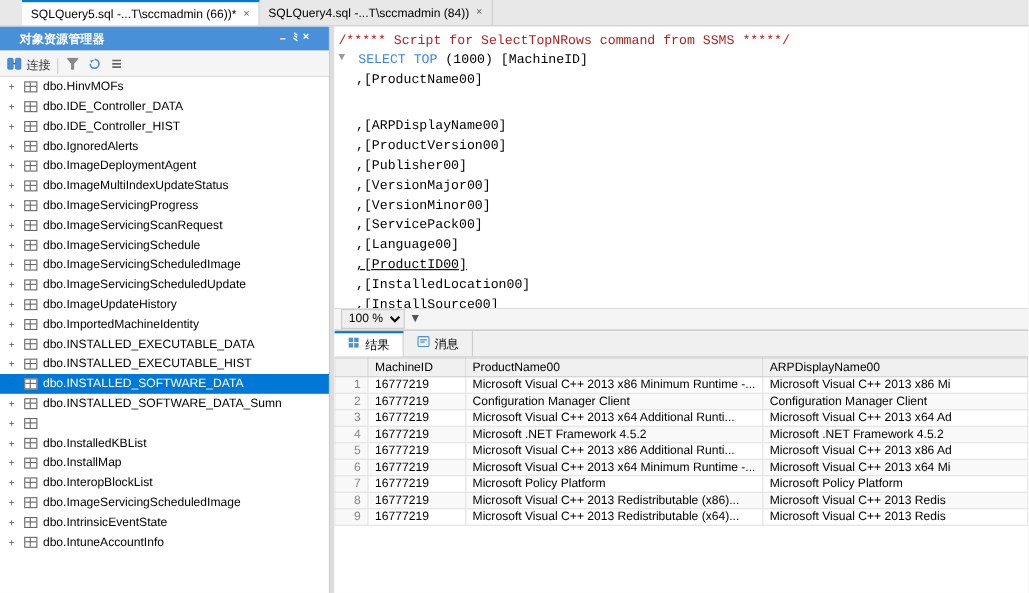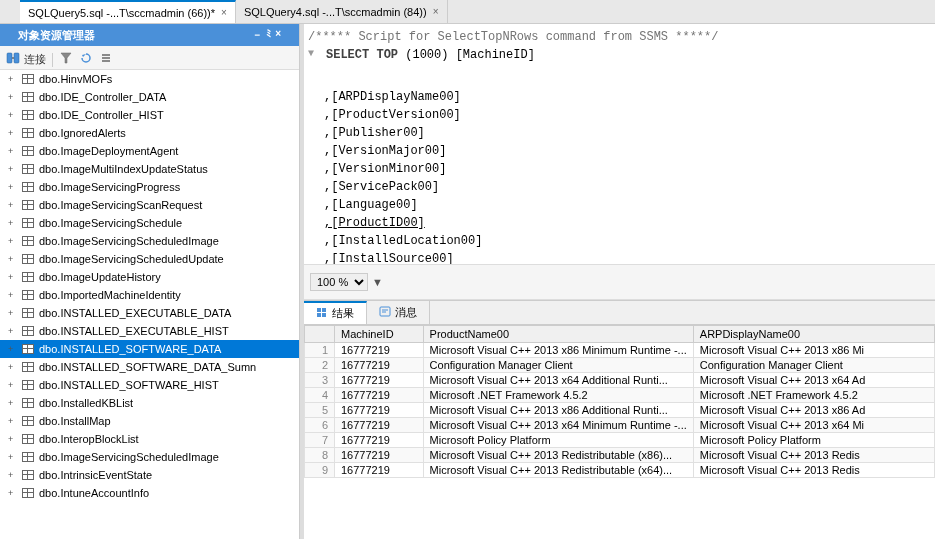--- a/index.html
+++ b/index.html
@@ -194,33 +194,33 @@
       font-size: 12px;
       line-height: 1.5;
     }
     .code-line {
       display: flex;
       gap: 8px;
     }
     .code-text {
       color: #000;
     }
-    .kw { color: #404040; font-weight: bold; }
-    .cm { color: #737373; }
+    .kw { color: #3b82f6; font-weight: normal; }
+    .cm { color: #b91c1c; }
 
     
     .zoom-bar {
       display: flex;
       align-items: center;
       padding: 2px 6px;
       background: #f5f5f5;
       border-top: 1px solid #ddd;
       border-bottom: 1px solid #ddd;
       gap: 4px;
-      height: 36px;
+      height: 20px;
       flex-shrink: 0;
     }
     .zoom-select {
       font-size: 11px;
       border: 1px solid #ccc;
       padding: 0 2px;
       height: 18px;
     }
     .zoom-btn {
       font-size: 11px;
@@ -488,21 +488,20 @@
     <span class="tree-icon">
       <span class="table-icon"></span>
     </span>
     <span>dbo.INSTALLED_SOFTWARE_DATA_Sumn</span>
   </div>
         <div class="tree-item">
     <span class="expand-icon">+</span>
     <span class="tree-icon">
       <span class="table-icon"></span>
     </span>
-    <span>dbo.INSTALLED_SOFTWARE_HIST</span>
   </div>
         <div class="tree-item">
     <span class="expand-icon">+</span>
     <span class="tree-icon">
       <span class="table-icon"></span>
     </span>
     <span>dbo.InstalledKBList</span>
   </div>
         <div class="tree-item">
     <span class="expand-icon">+</span>
@@ -547,20 +546,23 @@
   <div class="right-panel">
 
     <div class="query-editor">
       <div class="editor-content" id="editor-content">
       <div class="code-line">
             <span class="code-text"><span class="cm">/***** Script for SelectTopNRows command from SSMS *****/</span></span>
           </div>
           <div class="code-line">
             <span style="color:#999;font-size:10px;margin-right:4px;">▼</span>
             <span class="code-text"><span class="kw">SELECT</span> <span class="kw">TOP</span> (1000) [MachineID]</span>
+          </div>
+          <div class="code-line">
+            <span class="code-text" style="padding-left:16px;">      ,[ProductName00]</span>
           </div>
           <div class="code-line">
             <span class="code-text" style="padding-left:16px;margin-top:24px;">      ,[ARPDisplayName00]</span>
           </div>
           <div class="code-line">
             <span class="code-text" style="padding-left:16px;">      ,[ProductVersion00]</span>
           </div>
           <div class="code-line">
             <span class="code-text" style="padding-left:16px;">      ,[Publisher00]</span>
           </div>

